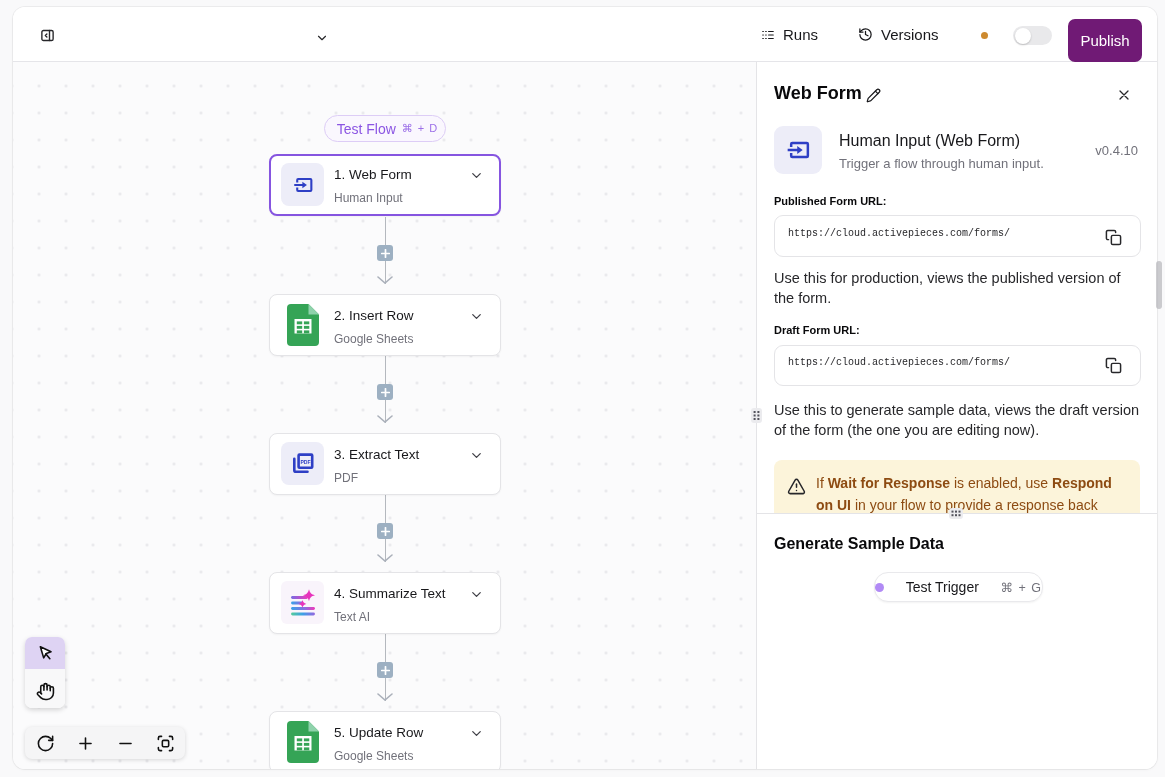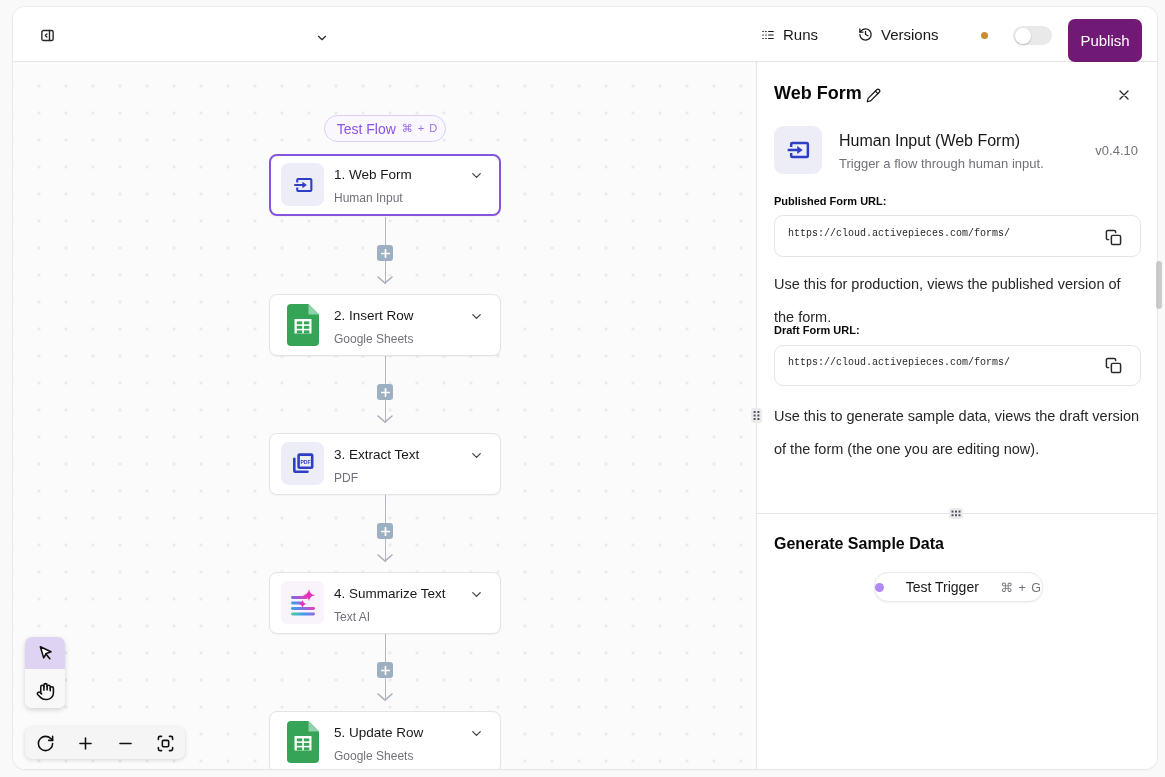--- a/index.html
+++ b/index.html
@@ -46,21 +46,21 @@
 .pencil{position:absolute;left:109px;top:26px;color:#18181b;}
 .pclose{position:absolute;left:359px;top:25px;color:#27272a;}
 .pibox{position:absolute;left:17px;top:64px;width:48px;height:48px;border-radius:9px;background:#ededf8;display:flex;align-items:center;justify-content:center;}
 .pname{position:absolute;left:82px;top:70px;font-size:16px;color:#18181b;white-space:nowrap;}
 .psub{position:absolute;left:82px;top:94px;font-size:13px;color:#71717a;white-space:nowrap;}
 .pver{position:absolute;right:19px;top:81px;font-size:13px;color:#71717a;}
 .plabel{position:absolute;left:17px;font-size:11px;font-weight:700;color:#09090b;}
 .pinput{position:absolute;left:17px;width:367px;height:42px;border:1px solid #e4e4e7;border-radius:9px;background:#fff;}
 .pinput .url{position:absolute;left:13px;top:12px;font-family:"Liberation Mono",monospace;font-size:10px;color:#27272a;white-space:nowrap;}
 .pinput .cpy{position:absolute;right:18px;top:13px;color:#27272a;}
-.ppara{position:absolute;left:17px;font-size:14.5px;color:#27272a;line-height:33px;}
+.ppara{position:absolute;left:17px;font-size:14.5px;color:#27272a;line-height:20px;}
 .warn{position:absolute;left:17px;top:398px;width:366px;height:53px;border-radius:8px 8px 0 0;background:#fcf4da;overflow:hidden;}
 .warn .wico{position:absolute;left:13px;top:17px;color:#27272a;}
 .warn .wtxt{position:absolute;left:42px;top:13px;font-size:14px;line-height:21.5px;color:#8d4b12;}
 .pdivider{position:absolute;left:0;top:451px;width:401px;height:1px;background:#e4e4e7;}
 .hhandle{position:absolute;left:192px;top:446px;width:14px;height:11px;border-radius:3px;background:#ebebee;z-index:3;}
 .gsd{position:absolute;left:17px;top:473px;font-size:16px;font-weight:700;color:#09090b;}
 .ttbtn{position:absolute;left:117px;top:510px;width:169px;height:30px;border-radius:14px;background:#fff;border:1px solid #e9e9ec;box-shadow:0 1px 2px rgba(0,0,0,0.05);display:flex;align-items:center;justify-content:space-between;gap:8px;}
 .ttbtn .pdot{width:9px;height:9px;border-radius:50%;background:#b18af5;}
 .ttbtn .tt{font-size:14px;font-weight:500;color:#18181b;}
 .ttbtn .tk{font-size:12.5px;color:#71717a;letter-spacing:1px;}
@@ -368,20 +368,30 @@
       <div class="pinput" style="top:283px;height:41px;">
           <div class="url" style="top:11px;">https://cloud.activepieces.com/forms/</div>
           <div class="cpy" style="top:11px;">
             <svg width="17" height="17" viewBox="0 0 24 24" fill="none" stroke="currentColor" stroke-width="2.1" stroke-linecap="round" stroke-linejoin="round">
               <rect width="13" height="13" x="9" y="9" rx="2"></rect>
               <path d="M5 15H4a2 2 0 0 1-2-2V4a2 2 0 0 1 2-2h9a2 2 0 0 1 2 2v1"></path>
             </svg>
           </div>
         </div>
       <div class="ppara" style="top:338px;">Use this to generate sample data, views the draft version<br>of the form (the one you are editing now).</div>
+      <div class="warn">
+        <div class="wico">
+            <svg width="19" height="19" viewBox="0 0 24 24" fill="none" stroke="currentColor" stroke-width="1.9" stroke-linecap="round" stroke-linejoin="round">
+              <path d="m21.73 18-8-14a2 2 0 0 0-3.48 0l-8 14A2 2 0 0 0 4 21h16a2 2 0 0 0 1.73-3"></path>
+              <path d="M12 9v4"></path>
+              <path d="M12 17h.01"></path>
+            </svg>
+          </div>
+        <div class="wtxt">If <b>Wait for Response</b> is enabled, use <b>Respond</b><br><b>on UI</b> in your flow to provide a response back</div>
+      </div>
       <div class="pdivider"></div>
       <div class="hhandle" style="display:flex;align-items:center;justify-content:center;">
           <svg width="14" height="11" viewBox="0 0 14 11">
             <g fill="#52525b">
               <rect x="2.5" y="2.6" width="2" height="2"></rect>
               <rect x="6" y="2.6" width="2" height="2"></rect>
               <rect x="9.5" y="2.6" width="2" height="2"></rect>
               <rect x="2.5" y="6.2" width="2" height="2"></rect>
               <rect x="6" y="6.2" width="2" height="2"></rect>
               <rect x="9.5" y="6.2" width="2" height="2"></rect>

